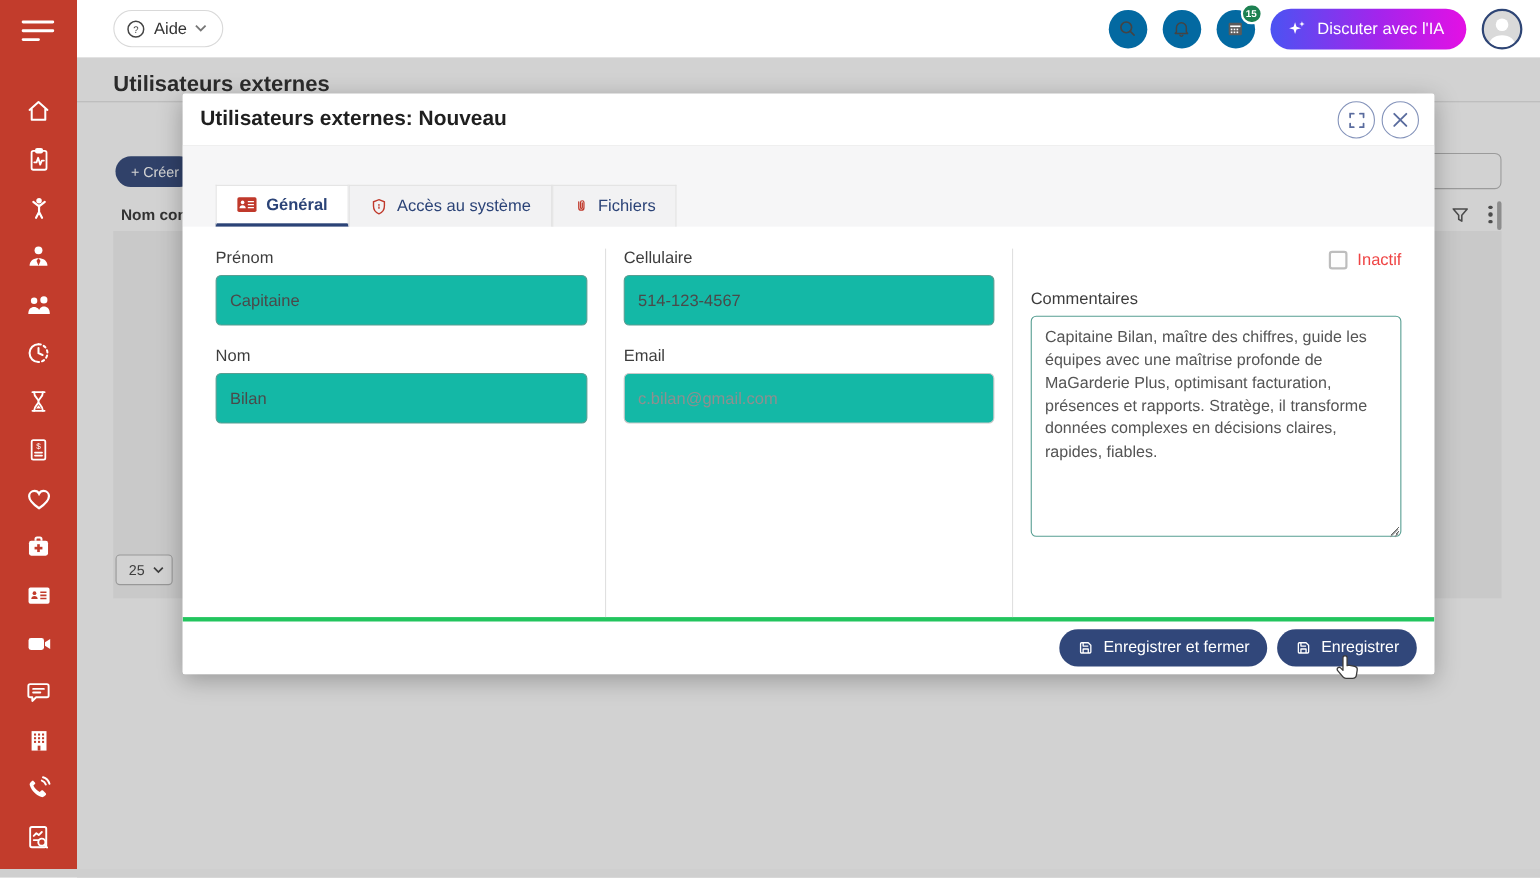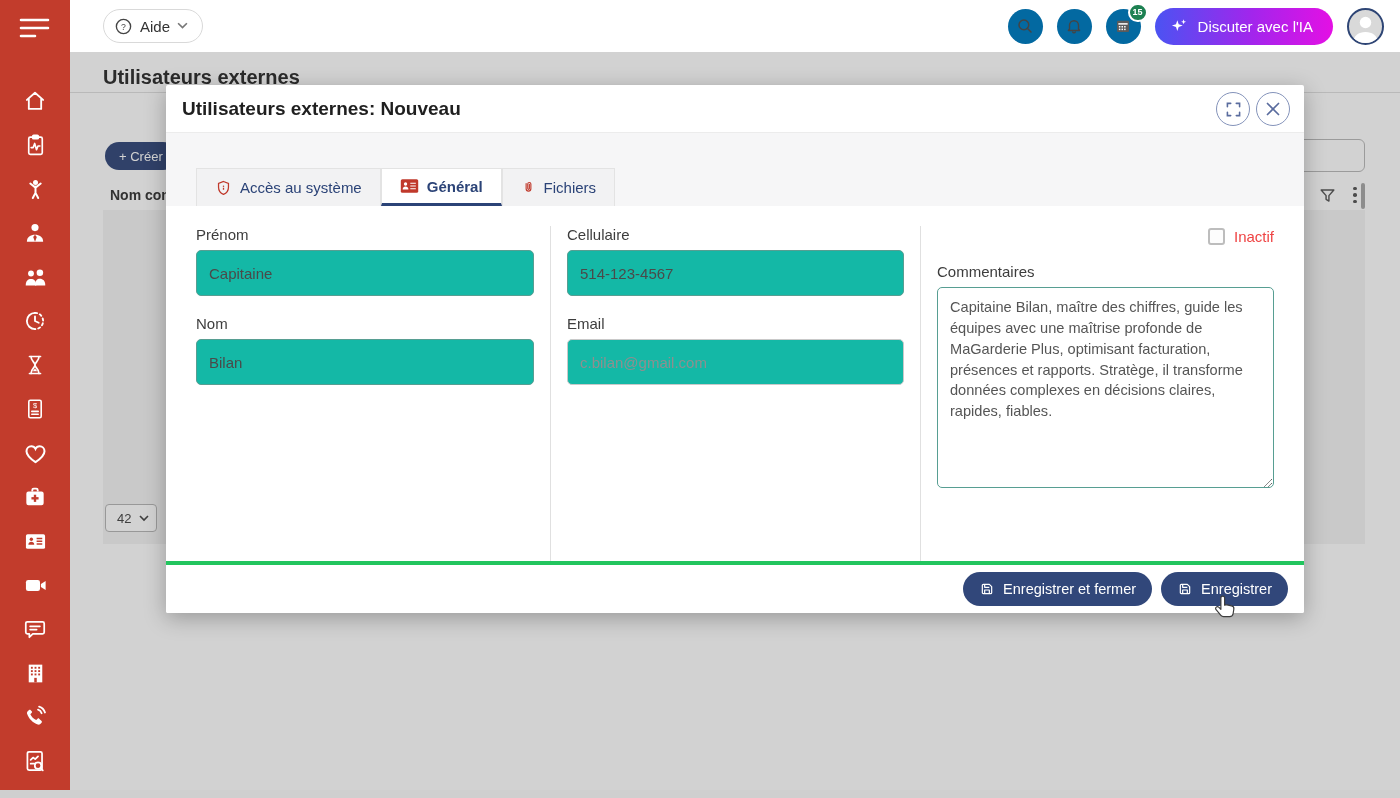--- a/index.html
+++ b/index.html
@@ -113,21 +113,21 @@
       </svg>
     </div>
     <div class="kebab-ic">
         <i></i>
         <i></i>
         <i></i>
       </div>
     <div class="bg-vscroll"></div>
     <div class="bg-table"></div>
     <div class="page-size">
-      <span>42</span>
+      <span>25</span>
       <svg width="10" height="7" viewBox="0 0 10 7">
           <path d="M1 1l4 4 4-4" fill="none" stroke="#444" stroke-width="1.6"></path>
         </svg>
     </div>
   </div>
 
   <div class="backdrop"></div>
   <div class="bottom-strip"></div>
 
   <nav class="sidebar">
@@ -323,38 +323,38 @@
         <div class="win-btn">
           <svg width="14" height="14" viewBox="0 0 14 14" fill="none" stroke="#5a6c9e" stroke-width="1.7" stroke-linecap="round">
             <path d="M1.5 1.5l11 11M12.5 1.5l-11 11"></path>
           </svg>
         </div>
       </div>
     </div>
 
     <div class="modal-sub">
       <div class="tabs">
-        <div class="tab">
-          <svg width="17" height="18" viewBox="0 0 24 24" fill="none" stroke="#c0392b" stroke-width="1.8">
-            <path d="M12 2.8l7 2.7v5.6c0 4.8-2.9 8.4-7 9.9-4.1-1.5-7-5.1-7-9.9V5.5z"></path>
-            <circle cx="12" cy="9.6" r="1.1" fill="#c0392b" stroke="none"></circle>
-            <path d="M12 11.5v3"></path>
-          </svg>
-          <span>Accès au système</span>
-        </div>
         <div class="tab active">
           <svg width="19" height="16" viewBox="0 0 24 19">
             <rect x="1" y="1" width="22" height="17" rx="2" fill="#c0392b"></rect>
             <circle cx="7" cy="7" r="2.1" fill="#fff"></circle>
             <path d="M3.4 13.8c0-2.5 1.7-3.6 3.6-3.6s3.6 1.1 3.6 3.6z" fill="#fff"></path>
             <path d="M13 6h7M13 9.5h7M13 13h7" stroke="#fff" stroke-width="1.5"></path>
           </svg>
           <span>Général</span>
         </div>
         <div class="tab">
+          <svg width="17" height="18" viewBox="0 0 24 24" fill="none" stroke="#c0392b" stroke-width="1.8">
+            <path d="M12 2.8l7 2.7v5.6c0 4.8-2.9 8.4-7 9.9-4.1-1.5-7-5.1-7-9.9V5.5z"></path>
+            <circle cx="12" cy="9.6" r="1.1" fill="#c0392b" stroke="none"></circle>
+            <path d="M12 11.5v3"></path>
+          </svg>
+          <span>Accès au système</span>
+        </div>
+        <div class="tab">
           <svg width="15" height="19" viewBox="0 0 24 24" fill="none" stroke="#c0392b" stroke-width="1.8" stroke-linecap="round">
             <path d="M8.2 5.5V14a3.8 3.8 0 0 0 7.6 0V6.5a2.5 2.5 0 0 0-5 0v7.2a1.3 1.3 0 0 0 2.6 0V7"></path>
           </svg>
           <span>Fichiers</span>
         </div>
       </div>
     </div>
 
     <div class="modal-content">
       <div class="fcol c1">

